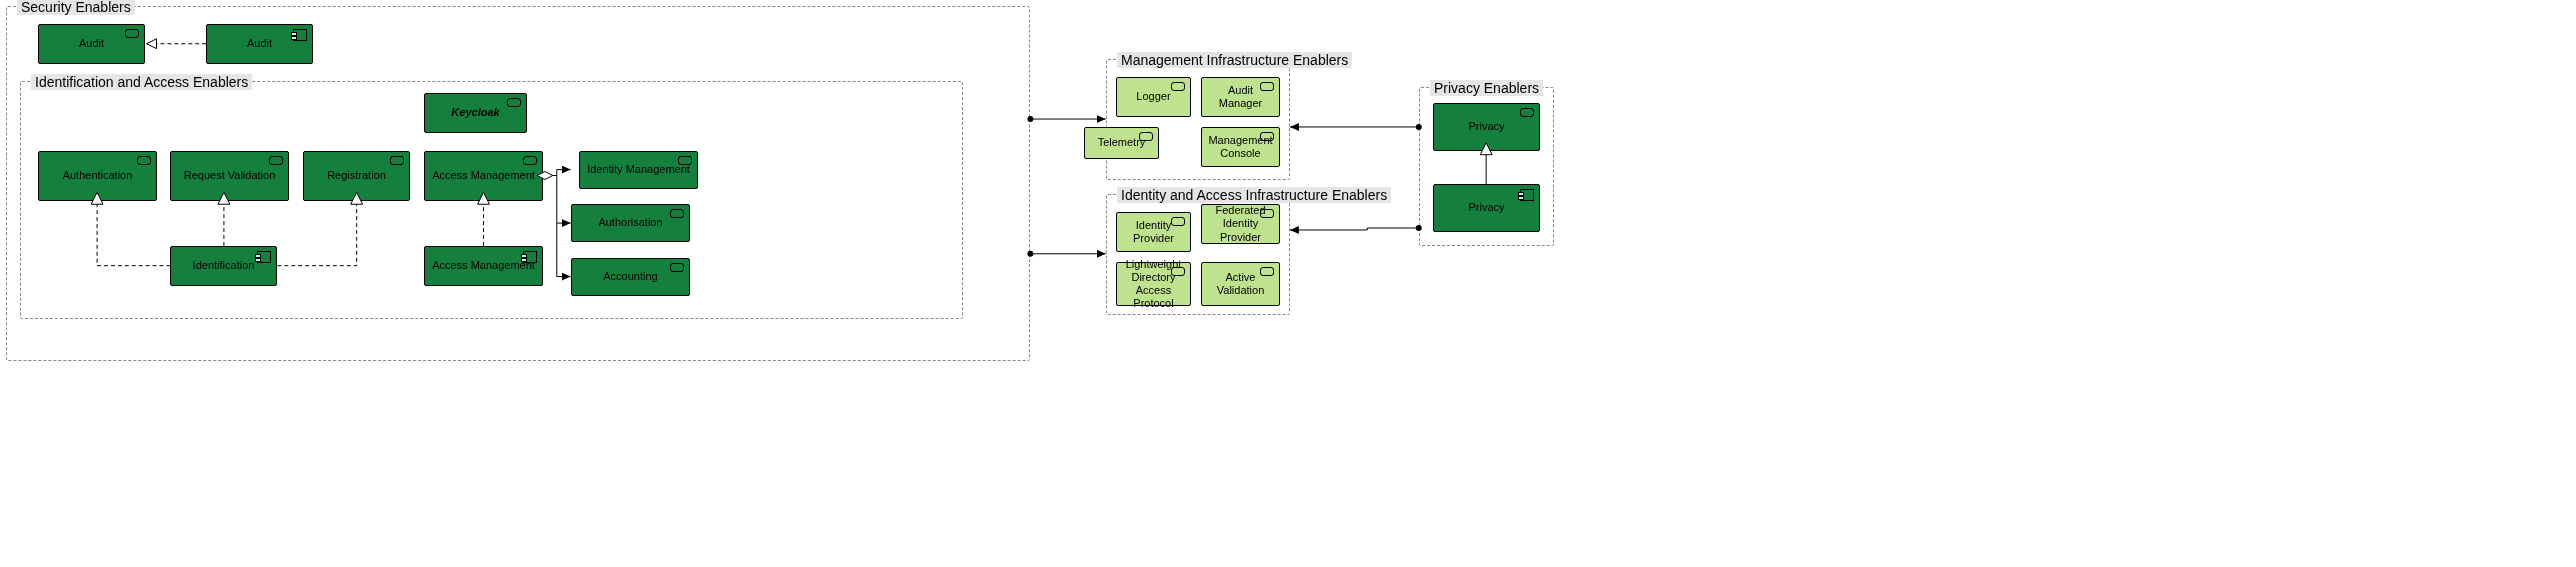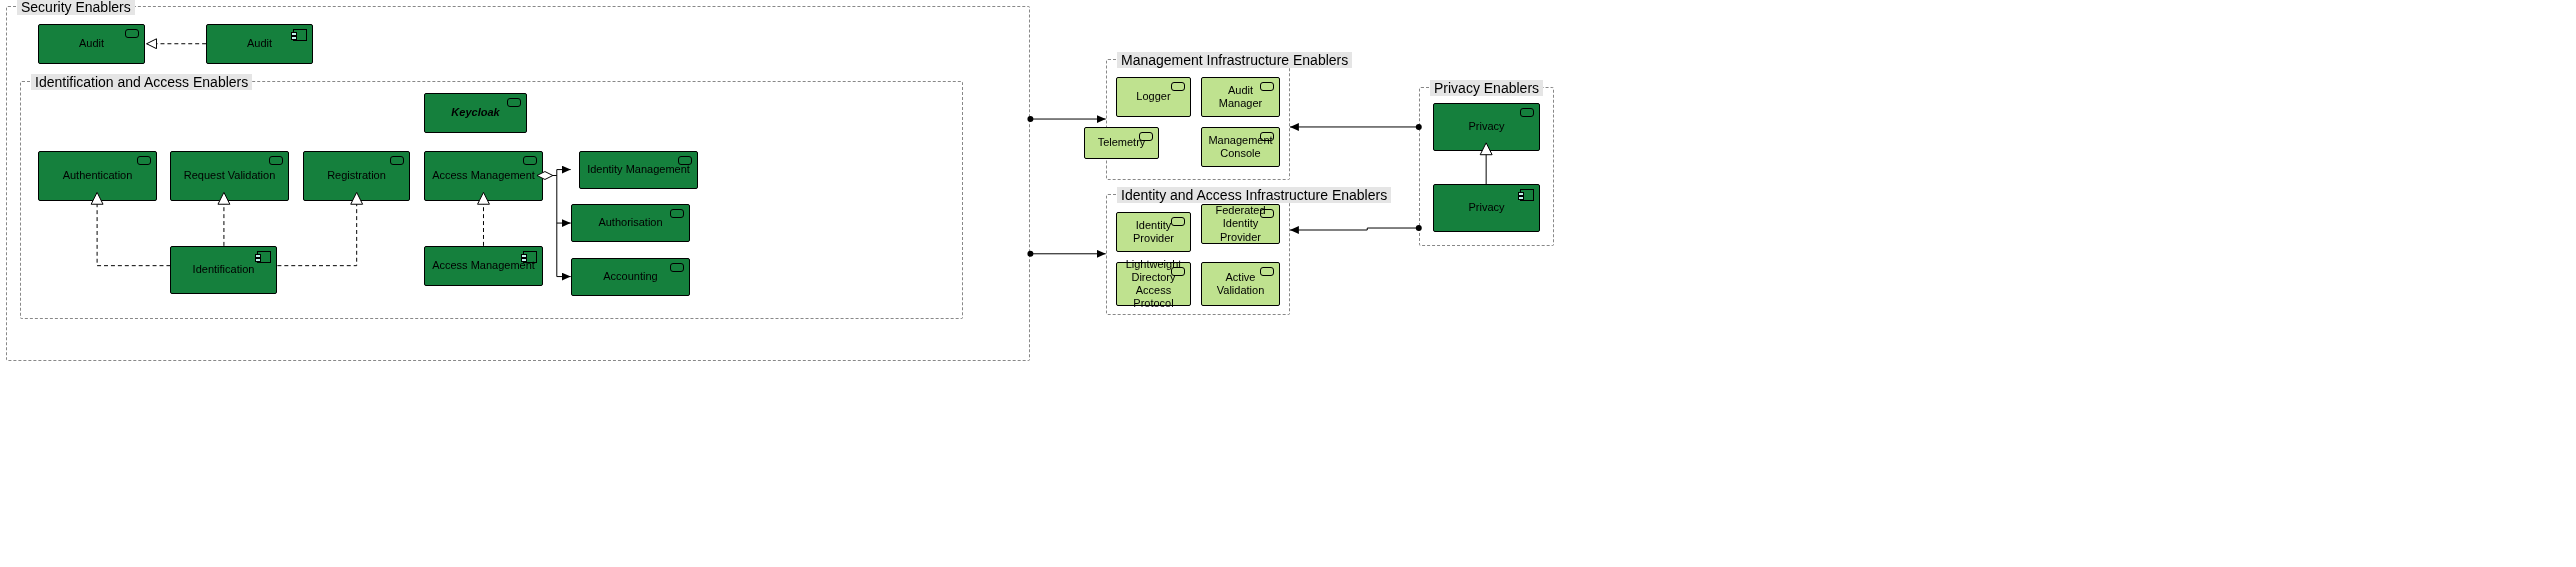--- a/index.html
+++ b/index.html
@@ -157,21 +157,21 @@
   </div>
   <div class="node" style="left:571px; top:204px; width:119px; height:38px;">
     <span class="decor"></span>
     <span>Authorisation</span>
   </div>
   <div class="node" style="left:571px; top:258px; width:119px; height:38px;">
     <span class="decor"></span>
     <span>Accounting</span>
   </div>
 
-  <div class="node" style="left:170px; top:246px; width:107px; height:48px;">
+  <div class="node" style="left:170px; top:246px; width:107px; height:40px;">
     <span class="decor2"></span>
     <span>Identification</span>
   </div>
   <div class="node" style="left:424px; top:246px; width:119px; height:40px;">
     <span class="decor2"></span>
     <span>Access Management</span>
   </div>
 
   <div class="node green" style="left:1116px; top:77px; width:75px; height:40px;">
     <span class="decor"></span>

